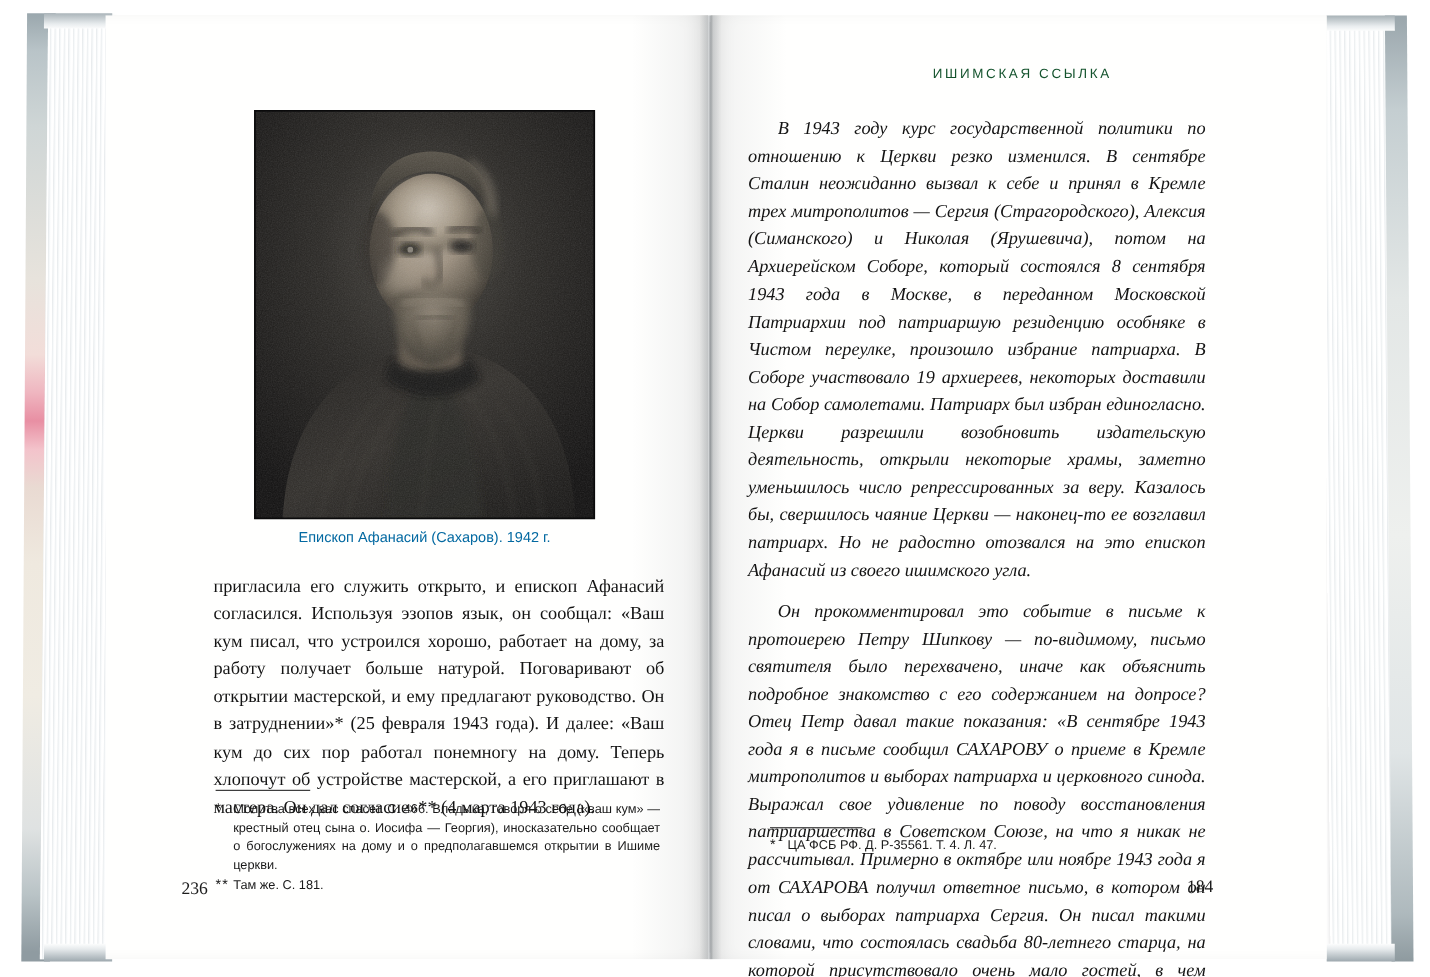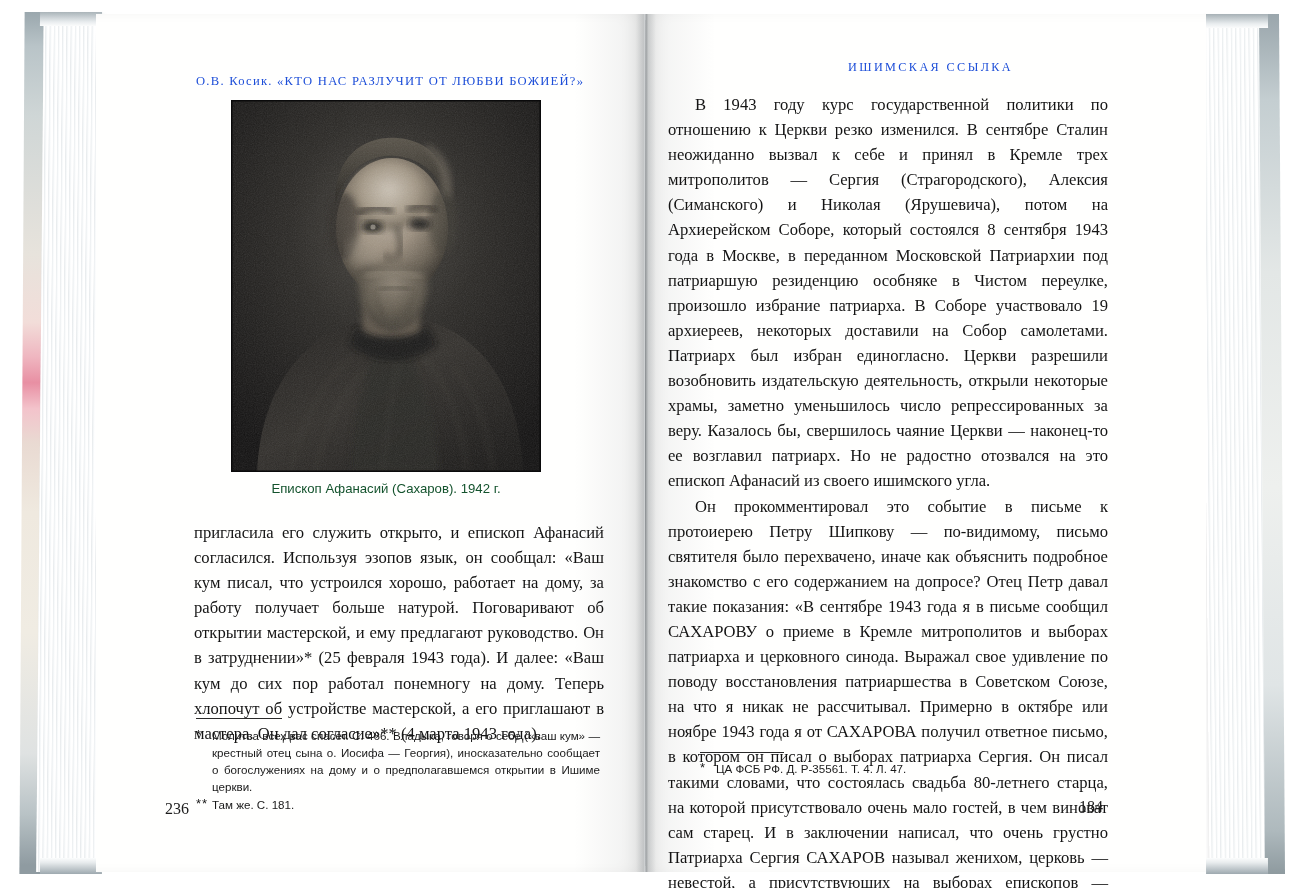--- a/index.html
+++ b/index.html
@@ -124,24 +124,24 @@
   .gutter-line {
     position: absolute;
     left: 645px; top: 20px;
     width: 1px; height: 846px;
     background: linear-gradient(to bottom, rgba(120,126,130,0.15), rgba(90,96,100,0.5), rgba(120,126,130,0.15));
   }
 
   
   .running-head {
     position: absolute;
-    font-family: Liberation Serif, serif;
+    font-family: Liberation Sans, sans-serif;
     font-size: 12.6px;
     letter-spacing: 1.25px;
-    color: #1d4ed8;
+    color: #14532d;
     white-space: nowrap;
   }
   .rh-left  { left: 196px; top: 74px; }
   .rh-right { left: 848px; top: 60px; letter-spacing: 2.4px; font-size: 12.2px; }
 
   .page-number {
     position: absolute;
     font-family: "Liberation Serif", serif;
     font-size: 16px;
     color: #1c1c1c;
@@ -154,40 +154,40 @@
     font-family: "Liberation Serif", serif;
     font-size: 16.6px;
     line-height: 25.1px;
     color: #141414;
     text-align: justify;
     text-justify: inter-word;
     hyphens: manual;
   }
   .body-left  { left: 194px; top: 520px; width: 410px; }
   .body-right { left: 668px; top: 92px;  width: 440px; }
-  .body-right p { margin: 0; text-indent: 27px; }
+  .body-right p { margin: 12px; text-indent: 27px; font-style: italic; }
   .body-left  p { margin: 0; text-indent: 0; }
 
   .fig {
     position: absolute;
     left: 231px; top: 100px;
     width: 310px; height: 372px;
     background: #0c0c0e;
     overflow: hidden;
   }
   .fig svg { display: block; }
 
   .fig-caption {
     position: absolute;
     left: 231px; top: 481px;
     width: 310px;
     text-align: center;
     font-family: "Liberation Sans", sans-serif;
     font-size: 13.2px;
-    color: #14532d;
+    color: #0369a1;
   }
 
   .footnote-rule {
     position: absolute;
     background: #2a2a2a;
     height: 1px;
   }
 
   .footnotes {
     position: absolute;
@@ -232,21 +232,20 @@
   <div class="edge-right-pages"></div>
   <div class="edge-right-cover"></div>
   <div class="edge-right-topcap"></div>
   <div class="edge-right-botcap"></div>
 
   <div class="leaf leaf-left"></div>
   <div class="leaf leaf-right"></div>
   <div class="gutter"></div>
   <div class="gutter-line"></div>
 
-  <div class="running-head rh-left">О.В. Косик. «КТО НАС РАЗЛУЧИТ ОТ ЛЮБВИ БОЖИЕЙ?»</div>
 
   <div class="fig">
     <svg width="310" height="372" viewBox="0 0 310 372">
       <defs>
         <radialGradient id="bgGlow" cx="50%" cy="34%" r="72%">
           <stop offset="0%" stop-color="#4a4742"></stop>
           <stop offset="42%" stop-color="#2b2926"></stop>
           <stop offset="100%" stop-color="#121111"></stop>
         </radialGradient>
         <radialGradient id="faceG" cx="46%" cy="36%" r="62%">

